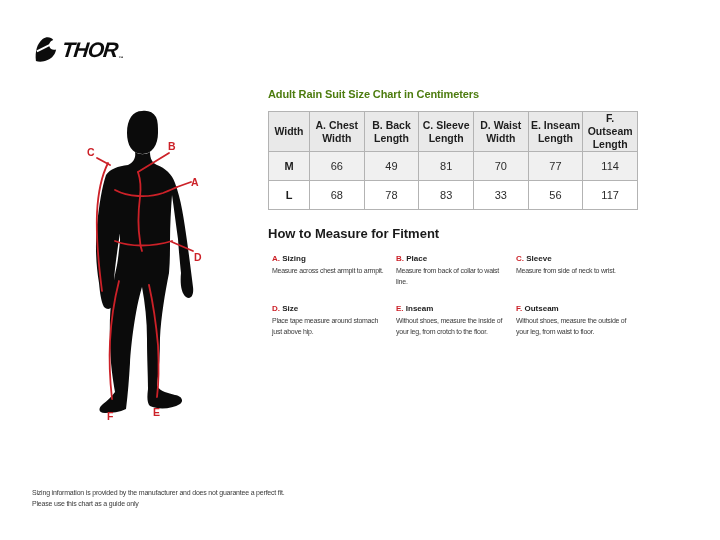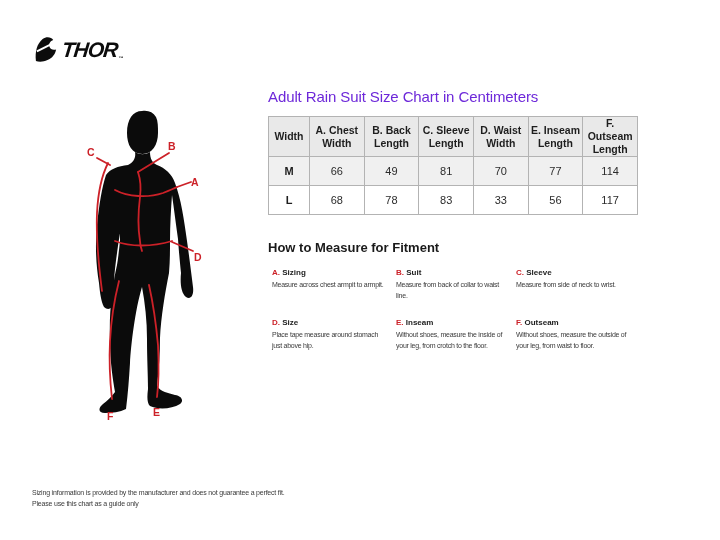--- a/index.html
+++ b/index.html
@@ -21,39 +21,39 @@
   .brand-tm { font-size: 5px; font-weight: bold; color: #0c0c0c; align-self: flex-end; margin: 0 0 2px 1px; }
 
   
   .figure-wrap { position: absolute; left: 60px; top: 95px; width: 170px; height: 330px; }
   .figure-wrap svg { width: 100%; height: 100%; display: block; }
   .measure-line { fill: none; stroke-width: 1.8; stroke-linecap: round; }
   .fig-label { font-family: "Liberation Sans", sans-serif; font-size: 10.5px; font-weight: bold; }
 
   
   .right-col { position: absolute; left: 268px; top: 88px; width: 370px; }
-  .chart-title { font-size: 15px; font-weight: normal; color: #6d28d9; letter-spacing: -0.1px; }
+  .chart-title { font-size: 11px; font-weight: bold; color: #4d7c0f; letter-spacing: -0.1px; }
 
   table.size-table {
     width: 100%; border-collapse: collapse; margin-top: 11px;
     font-size: 11px; color: #2b2b2b; table-layout: fixed;
   }
   table.size-table th, table.size-table td {
     border: 1px solid #b3b3b3; text-align: center; vertical-align: middle;
   }
   table.size-table th {
     background: #e9e9e9; font-weight: bold; font-size: 10.5px;
     height: 34px; white-space: pre-line; line-height: 1.25; color: #1e1e1e;
   }
   table.size-table td { height: 29px; }
   table.size-table td.size-cell { font-weight: bold; color: #1e1e1e; }
   table.size-table tr.shade td { background: #f0f0f0; }
   table.size-table col.c-size { width: 41px; }
 
-  .measure-title { font-size: 13px; font-weight: bold; color: #1a1a1a; margin-top: 25px; }
+  .measure-title { font-size: 13px; font-weight: bold; color: #1a1a1a; margin-top: 16px; }
   .measure-grid {
     display: grid; grid-template-columns: 124px 120px 1fr;
     column-gap: 0; row-gap: 17px; margin-top: 13px; padding-left: 4px;
   }
   .m-item { padding-right: 8px; }
   .m-label { font-size: 8px; font-weight: bold; color: #1c1c1c; margin-bottom: 3px; }
   .m-letter { font-weight: bold; }
   .m-item p { font-size: 7px; color: #3a3a3a; letter-spacing: -0.25px; line-height: 1.5; }
 
   
@@ -192,21 +192,21 @@
     </table>
 
     <div class="measure-title">How to Measure for Fitment</div>
 
     <div class="measure-grid">
       <div class="m-item">
         <div class="m-label"><span class="m-letter" style="color:#cc2128">A.</span> <span>Sizing</span></div>
         <p>Measure across chest armpit to armpit.</p>
       </div>
       <div class="m-item">
-        <div class="m-label"><span class="m-letter" style="color:#cc2128">B.</span> <span>Suit</span></div>
+        <div class="m-label"><span class="m-letter" style="color:#cc2128">B.</span> <span>Place</span></div>
         <p>Measure from back of collar to waist line.</p>
       </div>
       <div class="m-item">
         <div class="m-label"><span class="m-letter" style="color:#cc2128">C.</span> <span>Sleeve</span></div>
         <p>Measure from side of neck to wrist.</p>
       </div>
       <div class="m-item">
         <div class="m-label"><span class="m-letter" style="color:#cc2128">D.</span> <span>Size</span></div>
         <p>Place tape measure around stomach just above hip.</p>
       </div>

